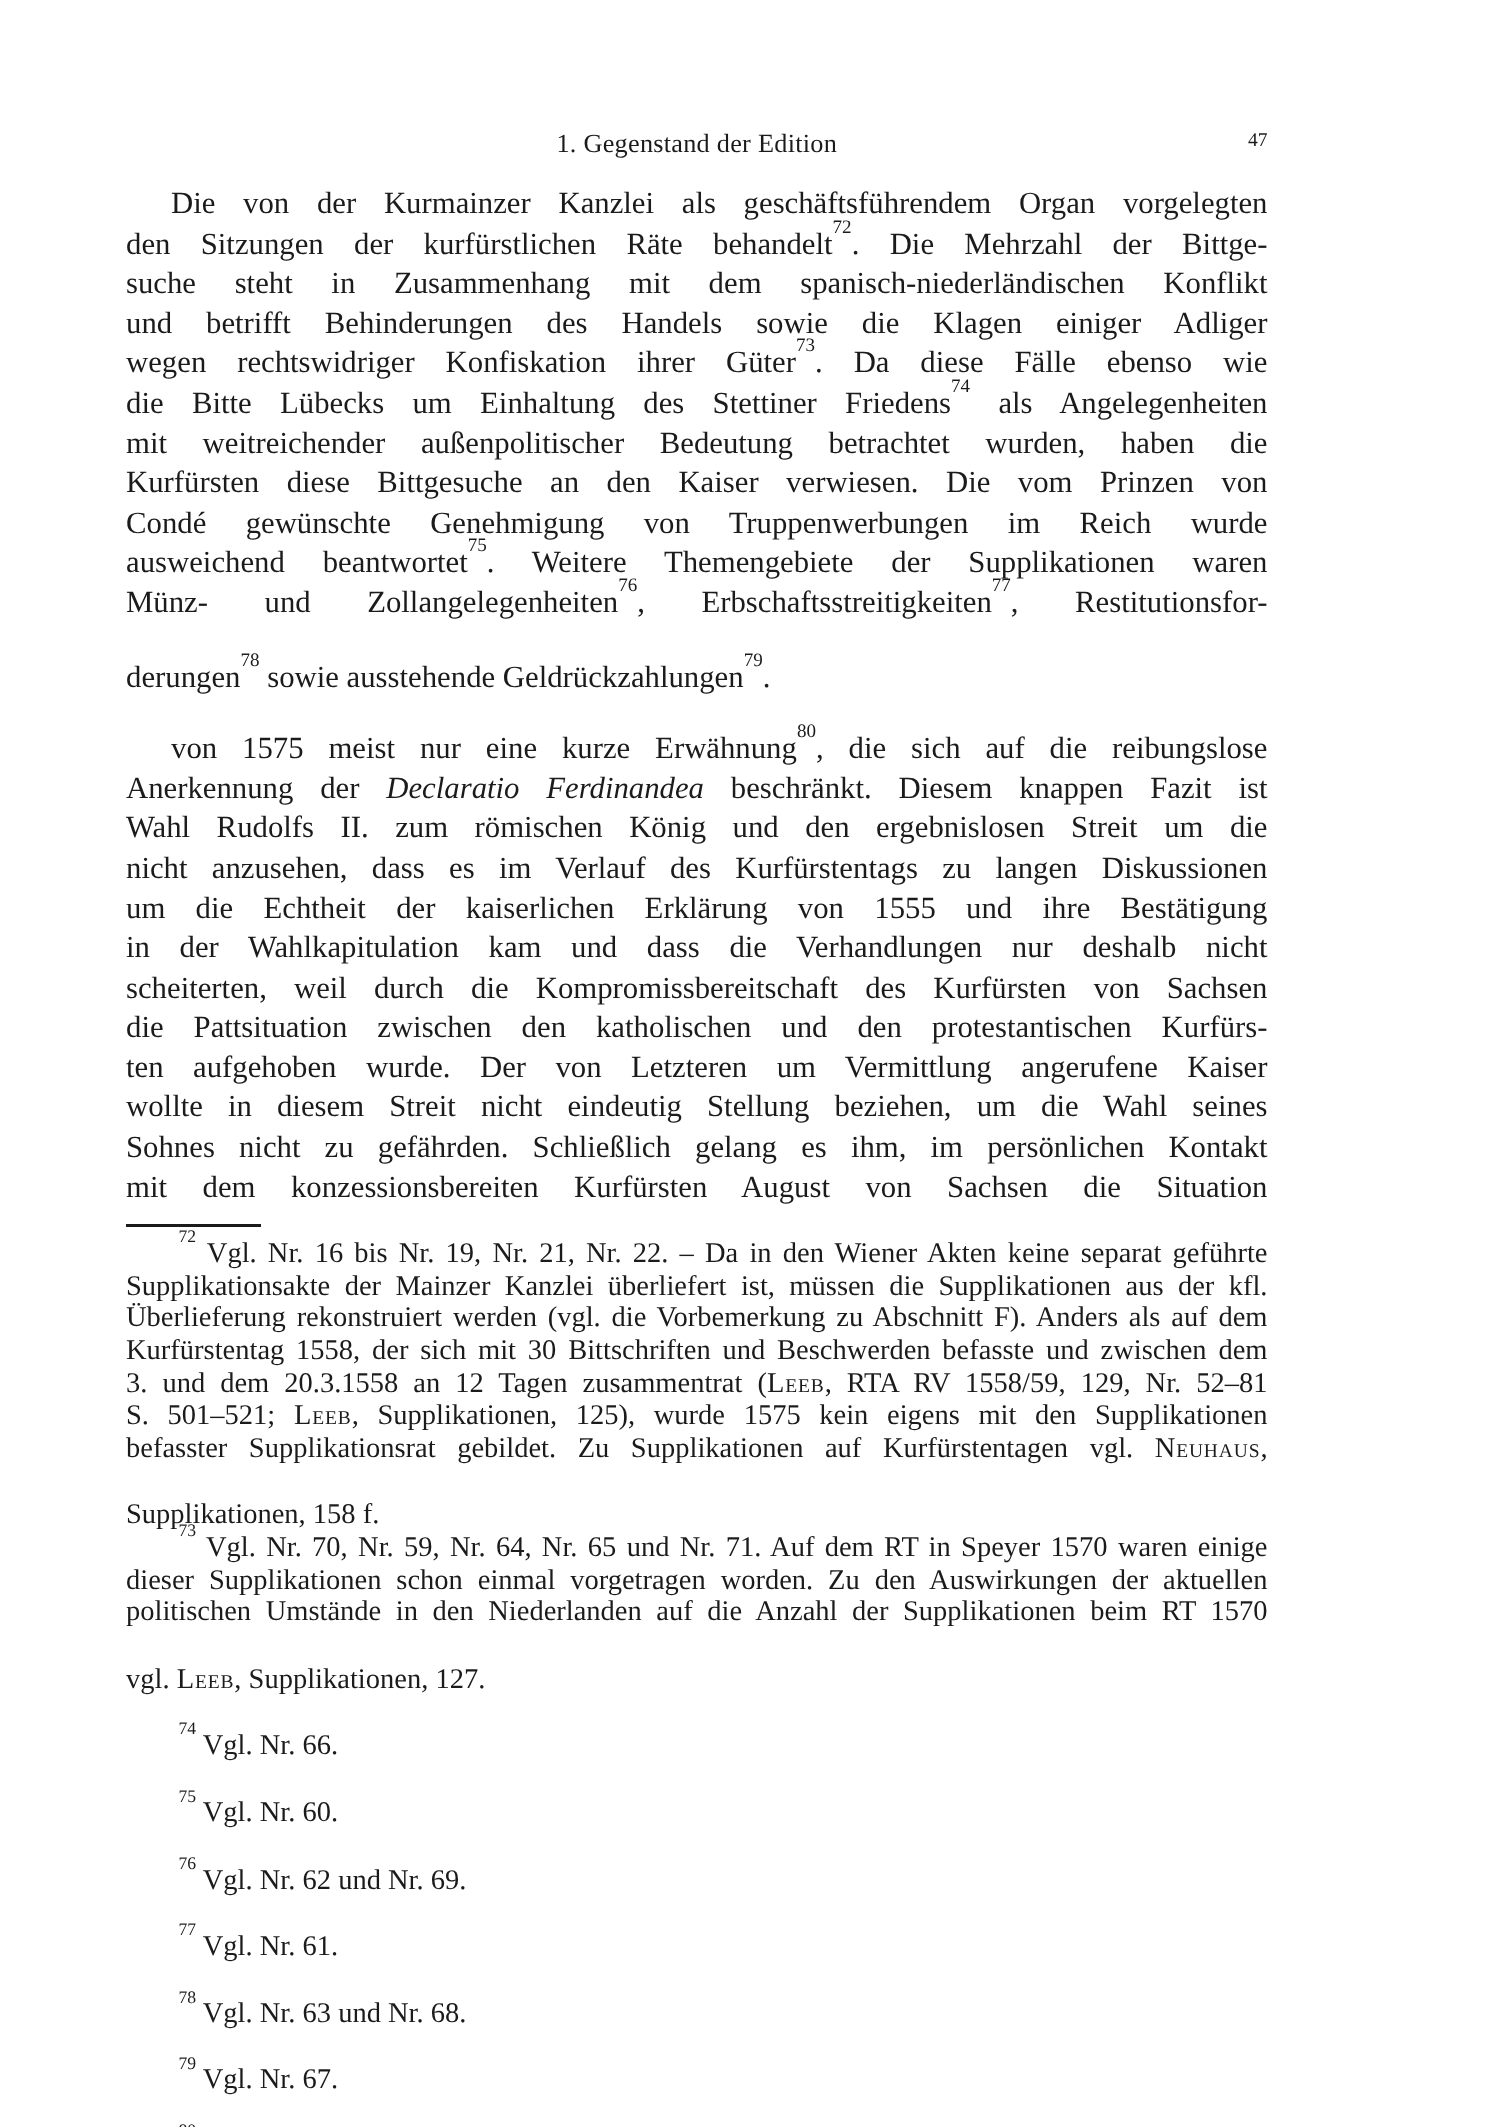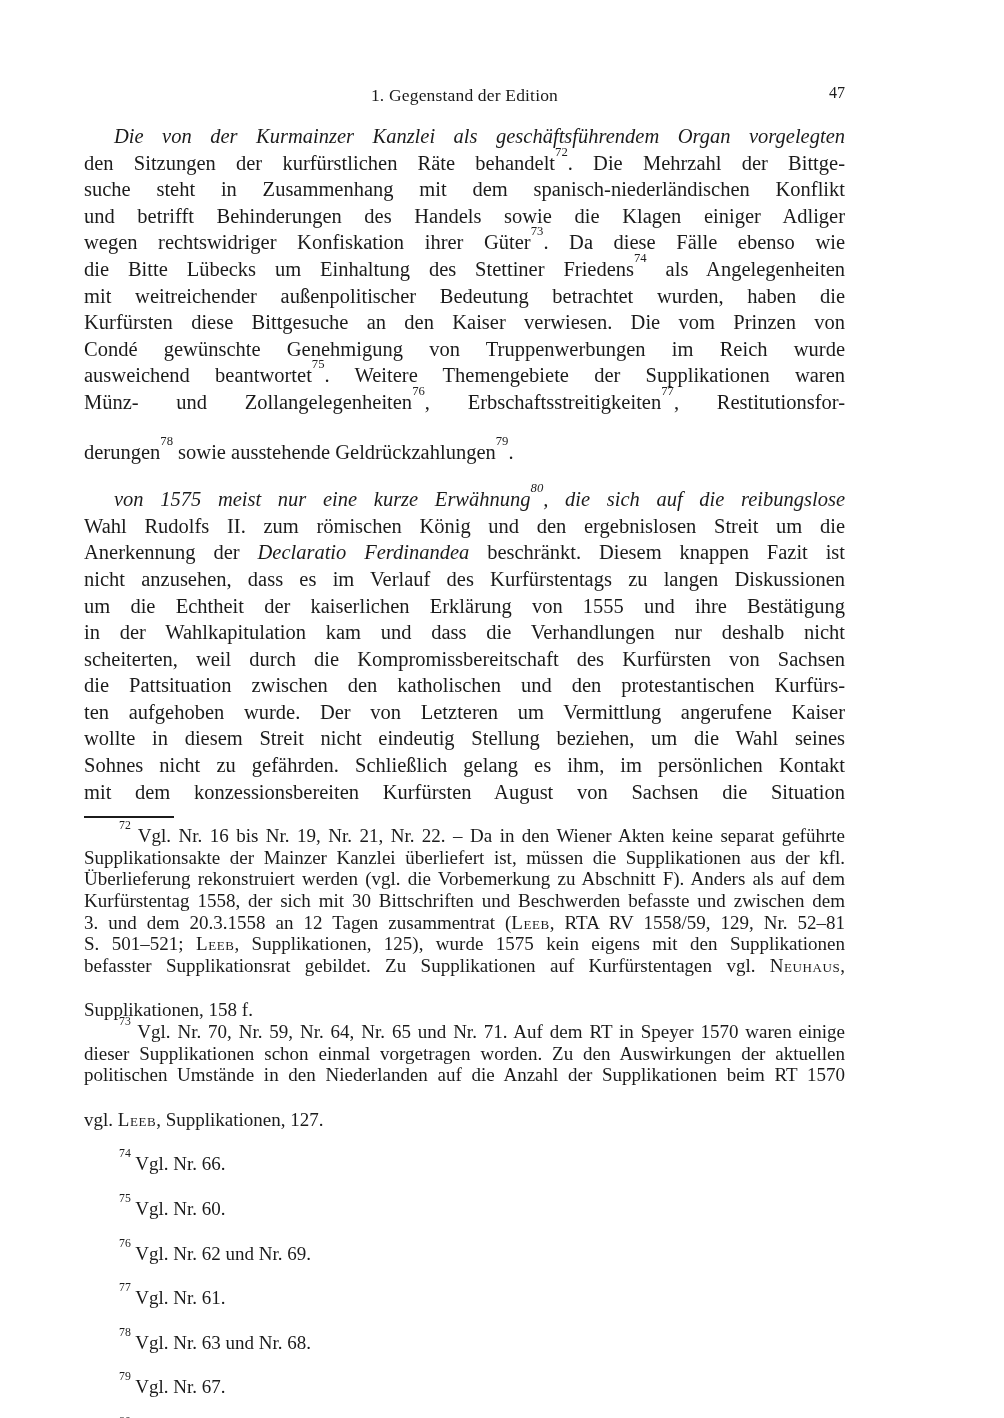--- a/index.html
+++ b/index.html
@@ -22,29 +22,29 @@
     position: relative;
     height: 22px;
     font-size: 17.5px;
     line-height: 22px;
   }
   .header-title { text-align: center; letter-spacing: 0.01em; }
   .page-num {
     position: absolute;
     right: 0;
     top: -2px;
-    font-size: 16px;
+    font-size: 13px;
   }
   .body-text {
     margin-top: 17px;
     font-size: 20.5px;
     line-height: 26.6px;
   }
   .para + .para { margin-top: 21px; }
-  .para .line:first-child { text-indent: 30px; font-style: italic; }
+  .para .line:first-child { text-indent: 30px; }
   .line {
     text-align: justify;
     text-align-last: justify;
     -moz-text-align-last: justify;
   }
   .line.last { text-align-last: left; margin-top: 23px; -moz-text-align-last: left; }
   sup.fnref {
     font-size: 0.62em;
     line-height: 0;
     position: relative;
@@ -87,22 +87,22 @@
           <div class="line">die Bitte Lübecks um Einhaltung des Stettiner Friedens<sup class="fnref">74</sup> als Angelegenheiten</div>
           <div class="line">mit weitreichender außenpolitischer Bedeutung betrachtet wurden, haben die</div>
           <div class="line">Kurfürsten diese Bittgesuche an den Kaiser verwiesen. Die vom Prinzen von</div>
           <div class="line">Condé gewünschte Genehmigung von Truppenwerbungen im Reich wurde</div>
           <div class="line">ausweichend beantwortet<sup class="fnref">75</sup>. Weitere Themengebiete der Supplikationen waren</div>
           <div class="line">Münz- und Zollangelegenheiten<sup class="fnref">76</sup>, Erbschaftsstreitigkeiten<sup class="fnref">77</sup>, Restitutionsfor-</div>
           <div class="line last">derungen<sup class="fnref">78</sup> sowie ausstehende Geldrückzahlungen<sup class="fnref">79</sup>.</div>
         </div>
         <div class="para">
           <div class="line">von 1575 meist nur eine kurze Erwähnung<sup class="fnref">80</sup>, die sich auf die reibungslose</div>
+          <div class="line">Anerkennung der <em>Declaratio Ferdinandea</em> beschränkt. Diesem knappen Fazit ist</div>
           <div class="line">Wahl Rudolfs II. zum römischen König und den ergebnislosen Streit um die</div>
-          <div class="line">Anerkennung der <em>Declaratio Ferdinandea</em> beschränkt. Diesem knappen Fazit ist</div>
           <div class="line">nicht anzusehen, dass es im Verlauf des Kurfürstentags zu langen Diskussionen</div>
           <div class="line">um die Echtheit der kaiserlichen Erklärung von 1555 und ihre Bestätigung</div>
           <div class="line">in der Wahlkapitulation kam und dass die Verhandlungen nur deshalb nicht</div>
           <div class="line">scheiterten, weil durch die Kompromissbereitschaft des Kurfürsten von Sachsen</div>
           <div class="line">die Pattsituation zwischen den katholischen und den protestantischen Kurfürs-</div>
           <div class="line">ten aufgehoben wurde. Der von Letzteren um Vermittlung angerufene Kaiser</div>
           <div class="line">wollte in diesem Streit nicht eindeutig Stellung beziehen, um die Wahl seines</div>
           <div class="line">Sohnes nicht zu gefährden. Schließlich gelang es ihm, im persönlichen Kontakt</div>
           <div class="line">mit dem konzessionsbereiten Kurfürsten August von Sachsen die Situation</div>
         </div>

